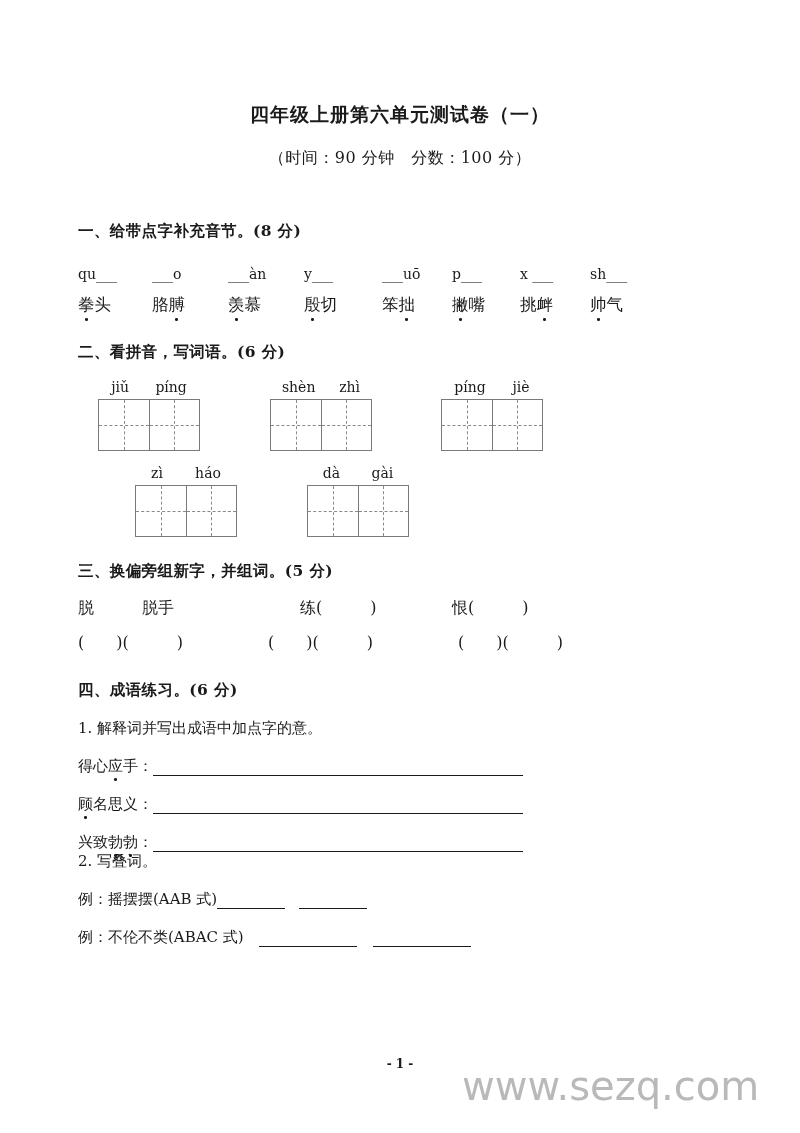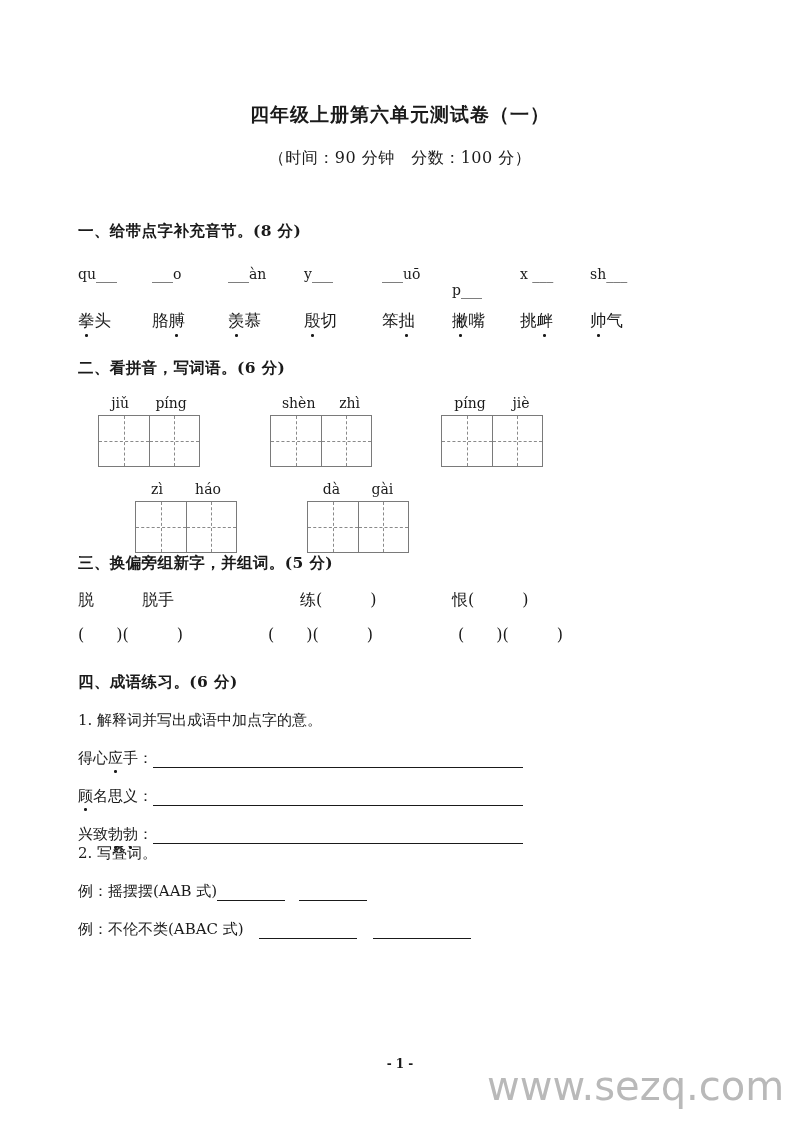--- a/index.html
+++ b/index.html
@@ -110,21 +110,21 @@
     border-top: 1px dashed #8a8a8a;
   }
   .tzg .cell::after {
     content: "";
     position: absolute;
     top: 0; bottom: 0; left: 50%;
     border-left: 1px dashed #8a8a8a;
   }
 
   
-  .s3 { }
+  .s3 { margin-top: 24px; }
   .s3-row1 {
     margin-top: 16px;
     font-size: 16px;
     display: flex;
     white-space: pre;
   }
   .s3-row2 {
     margin-top: 14px;
     font-size: 16px;
     display: flex;
@@ -166,40 +166,40 @@
   .page-num {
     position: absolute;
     left: 0; right: 0;
     top: 1057px;
     text-align: center;
     font-size: 12px;
     font-weight: bold;
   }
   .watermark {
     position: absolute;
-    left: 487px;
+    left: 462px;
     top: 1063px;
     font-family: "DejaVu Sans", "Liberation Sans", sans-serif;
     font-size: 40px;
     color: #b9b9b9;
     letter-spacing: 0px;
     white-space: pre;
   }
 </style>
 </head>
 <body>
 
 <div class="page">
 
   <div class="doc-title">四年级上册第六单元测试卷（一）</div>
   <div class="doc-subtitle">（时间：90 分钟　分数：100 分）</div>
 
   <div class="s1">
     <div class="sec-head">一、给带点字补充音节。(8 分)</div>
-    <div class="s1-pinyin" id="s1-pinyin"><span style="width: 74px;">qu___</span><span style="width: 76px;">___o</span><span style="width: 76px;">___àn</span><span style="width: 78px;">y___</span><span style="width: 70px;">___uō</span><span style="width: 68px; margin-top: 16px;">p___</span><span style="width: 70px;">x ___</span><span style="width: 70px;">sh___</span></div>
+    <div class="s1-pinyin" id="s1-pinyin"><span style="width: 74px;">qu___</span><span style="width: 76px;">___o</span><span style="width: 76px;">___àn</span><span style="width: 78px;">y___</span><span style="width: 70px;">___uō</span><span style="width: 68px;">p___</span><span style="width: 70px;">x ___</span><span style="width: 70px;">sh___</span></div>
     <div class="s1-hanzi" id="s1-hanzi">
         <span style="width: 74px;"><span class="dotchar">拳</span><span>头</span></span>
         <span style="width: 76px;"><span>胳</span><span class="dotchar">膊</span></span>
         <span style="width: 76px;"><span class="dotchar">羡</span><span>慕</span></span>
         <span style="width: 78px;"><span class="dotchar">殷</span><span>切</span></span>
         <span style="width: 70px;"><span>笨</span><span class="dotchar">拙</span></span>
         <span style="width: 68px;"><span class="dotchar">撇</span><span>嘴</span></span>
         <span style="width: 70px;"><span>挑</span><span class="dotchar">衅</span></span>
         <span style="width: 70px;"><span class="dotchar">帅</span><span>气</span></span>
       </div>

